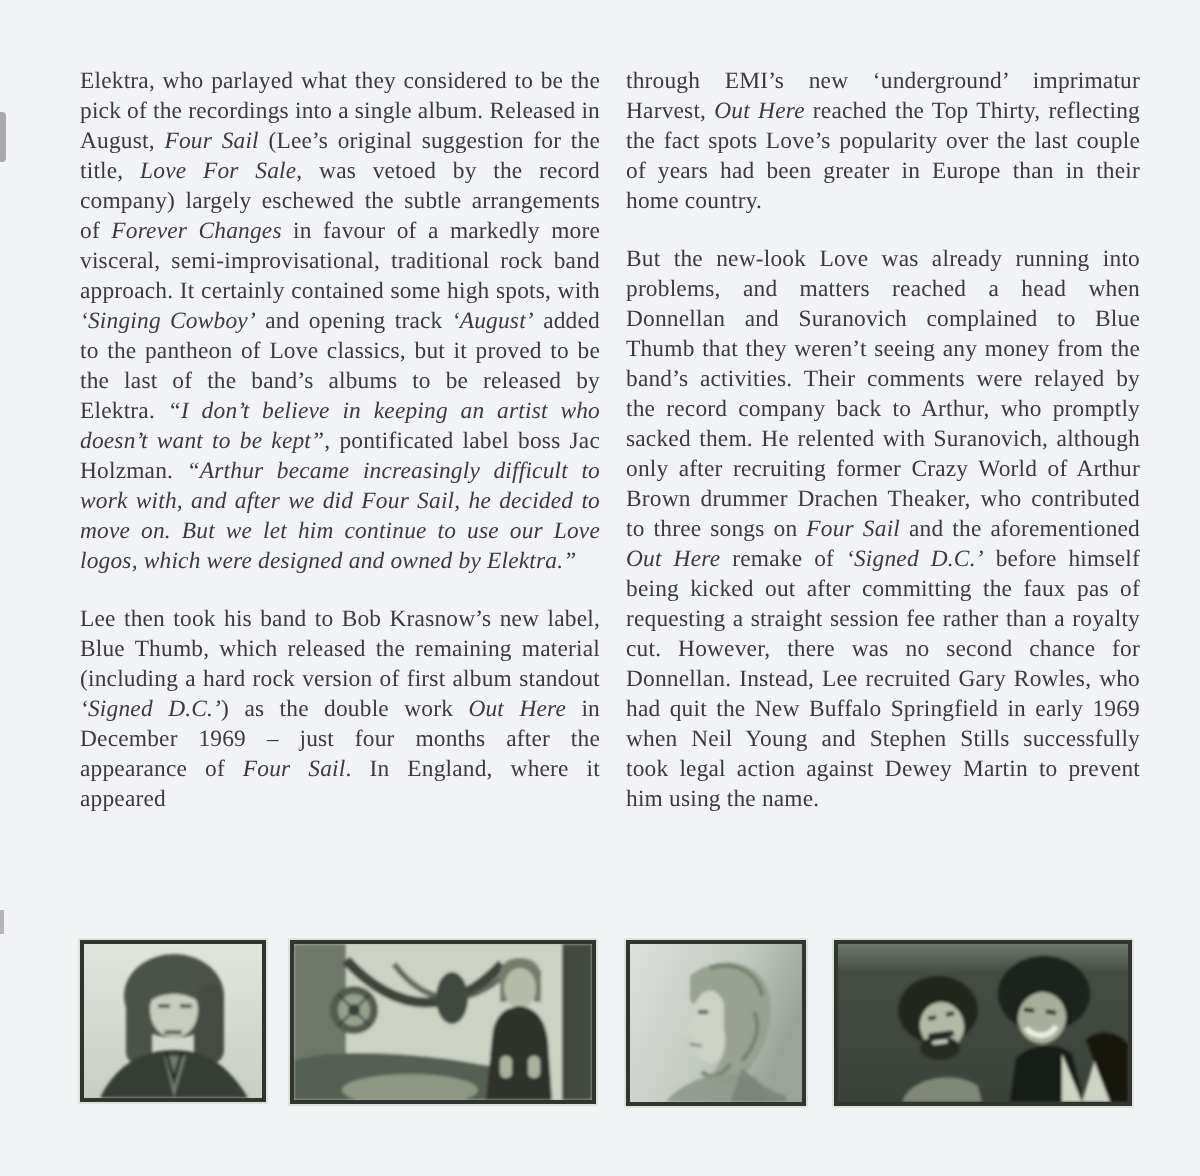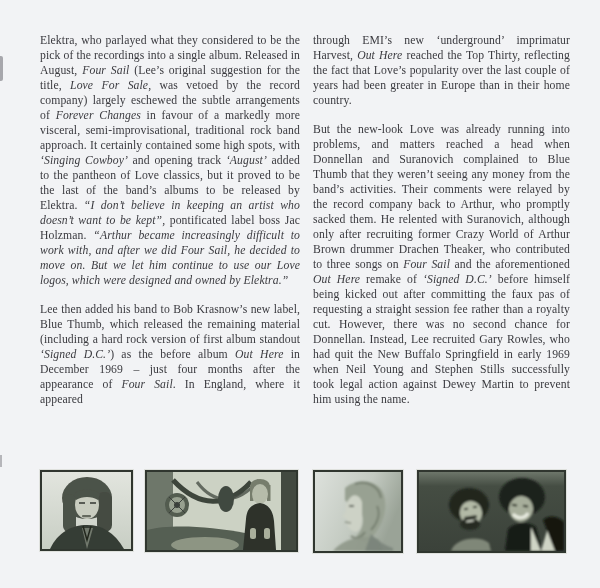--- a/index.html
+++ b/index.html
@@ -53,25 +53,25 @@
 </head>
 <body>
 
 <div class="page">
 
   <div class="scan-mark scan-mark-1"></div>
   <div class="scan-mark scan-mark-2"></div>
 
   <div class="column column-left">
     <p><span>Elektra, who parlayed what they considered to be the pick of the recordings into a single album. Released in August, </span><i>Four Sail</i><span> (Lee’s original suggestion for the title, </span><i>Love For Sale</i><span>, was vetoed by the record company) largely eschewed the subtle arrangements of </span><i>Forever Changes</i><span> in favour of a markedly more visceral, semi-improvisational, traditional rock band approach. It certainly contained some high spots, with </span><i>‘Singing Cowboy’</i><span> and opening track </span><i>‘August’</i><span> added to the pantheon of Love classics, but it proved to be the last of the band’s albums to be released by Elektra. </span><i>“I don’t believe in keeping an artist who doesn’t want to be kept”</i><span>, pontificated label boss Jac Holzman. </span><i>“Arthur became increasingly difficult to work with, and after we did Four Sail, he decided to move on. But we let him continue to use our Love logos, which were designed and owned by Elektra.”</i></p>
-    <p><span>Lee then added his band to Bob Krasnow’s new label, Blue Thumb, which released the remaining material (including a hard rock version of first album standout </span><i>‘Signed D.C.’</i><span>) as the before album </span><i>Out Here</i><span> in December 1969 – just four months after the appearance of </span><i>Four Sail</i><span>. In England, where it appeared</span></p>
+    <p><span>Lee then took his band to Bob Krasnow’s new label, Blue Thumb, which released the remaining material (including a hard rock version of first album standout </span><i>‘Signed D.C.’</i><span>) as the double work </span><i>Out Here</i><span> in December 1969 – just four months after the appearance of </span><i>Four Sail</i><span>. In England, where it appeared</span></p>
   </div>
 
   <div class="column column-right">
-    <p><span>through EMI’s new ‘underground’ imprimatur Harvest, </span><i>Out Here</i><span> reached the Top Thirty, reflecting the fact that Love’s popularity over the last couple of years had been greater in Europe than in their home country.</span></p>
+    <p><span>through EMI’s new ‘underground’ imprimatur Harvest, </span><i>Out Here</i><span> reached the Top Thirty, reflecting the fact spots Love’s popularity over the last couple of years had been greater in Europe than in their home country.</span></p>
     <p><span>But the new-look Love was already running into problems, and matters reached a head when Donnellan and Suranovich complained to Blue Thumb that they weren’t seeing any money from the band’s activities. Their comments were relayed by the record company back to Arthur, who promptly sacked them. He relented with Suranovich, although only after recruiting former Crazy World of Arthur Brown drummer Drachen Theaker, who contributed to three songs on </span><i>Four Sail</i><span> and the aforementioned </span><i>Out Here</i><span> remake of </span><i>‘Signed D.C.’</i><span> before himself being kicked out after committing the faux pas of requesting a straight session fee rather than a royalty cut. However, there was no second chance for Donnellan. Instead, Lee recruited Gary Rowles, who had quit the New Buffalo Springfield in early 1969 when Neil Young and Stephen Stills successfully took legal action against Dewey Martin to prevent him using the name.</span></p>
   </div>
 
   <figure class="photo photo-1" role="img" aria-label="Black-and-white portrait of a young man with long dark shaggy hair wearing a dark jacket">
     <svg viewBox="0 0 89 77" preserveAspectRatio="none">
       <defs>
         <linearGradient id="p1bg" x1="0" y1="0" x2="0" y2="1">
           <stop offset="0" stop-color="#e2e5de"></stop>
             <stop offset="1" stop-color="#c8cec4"></stop>
         </linearGradient>

